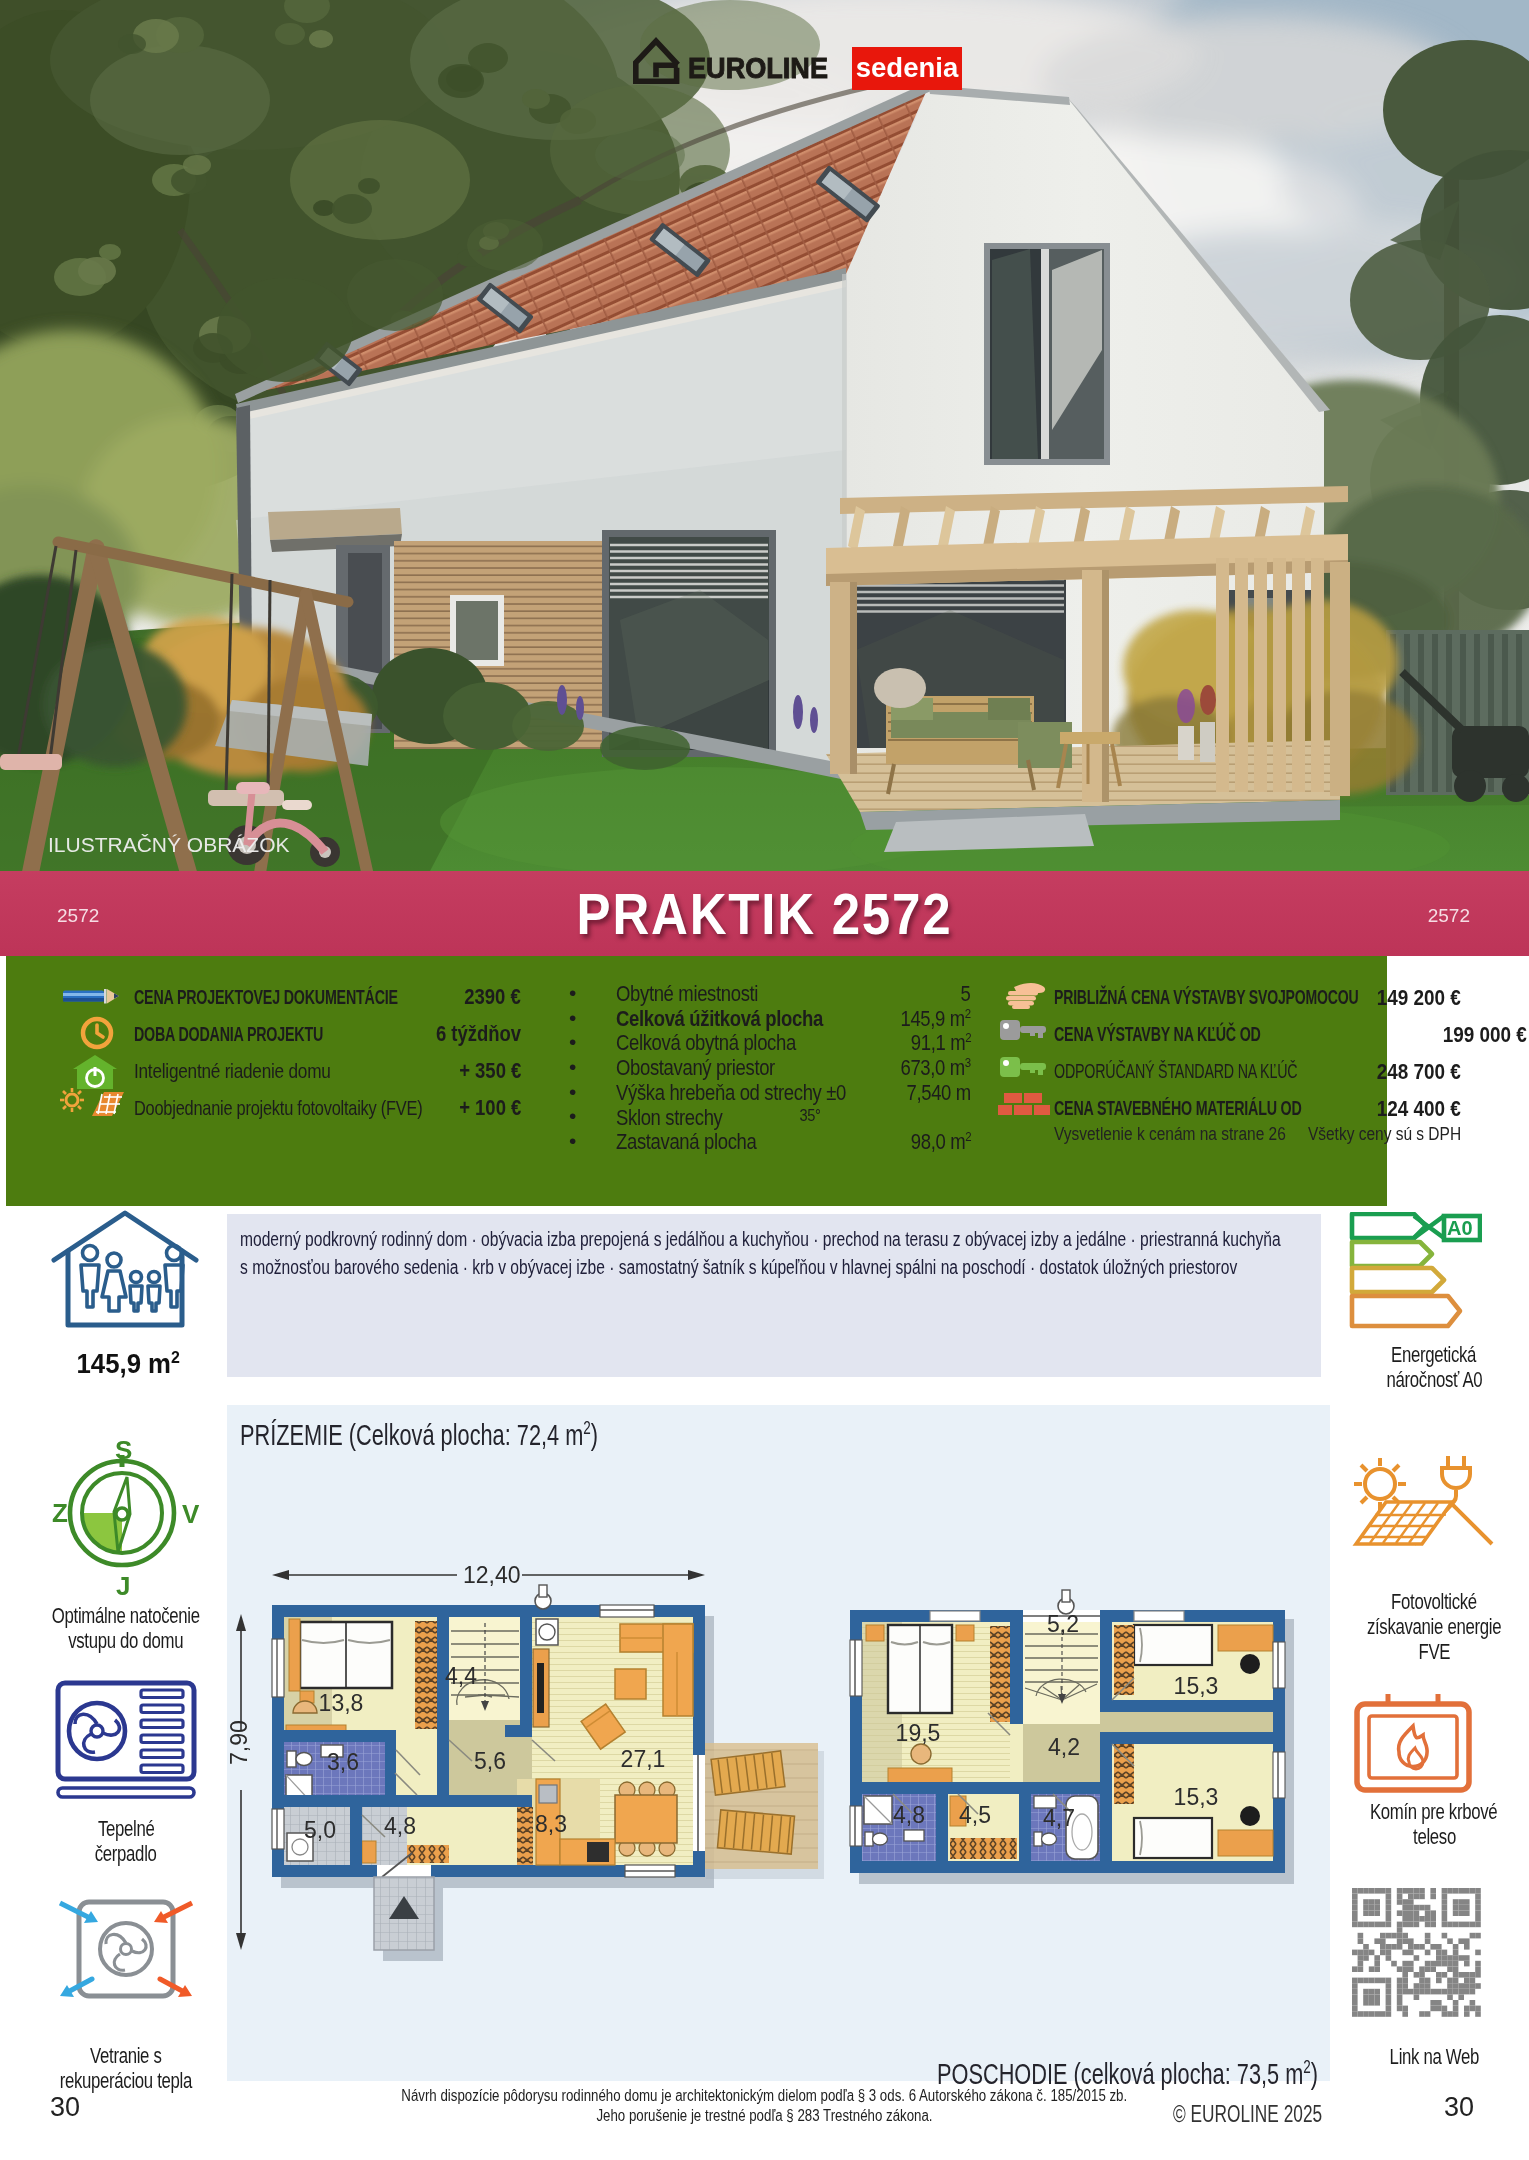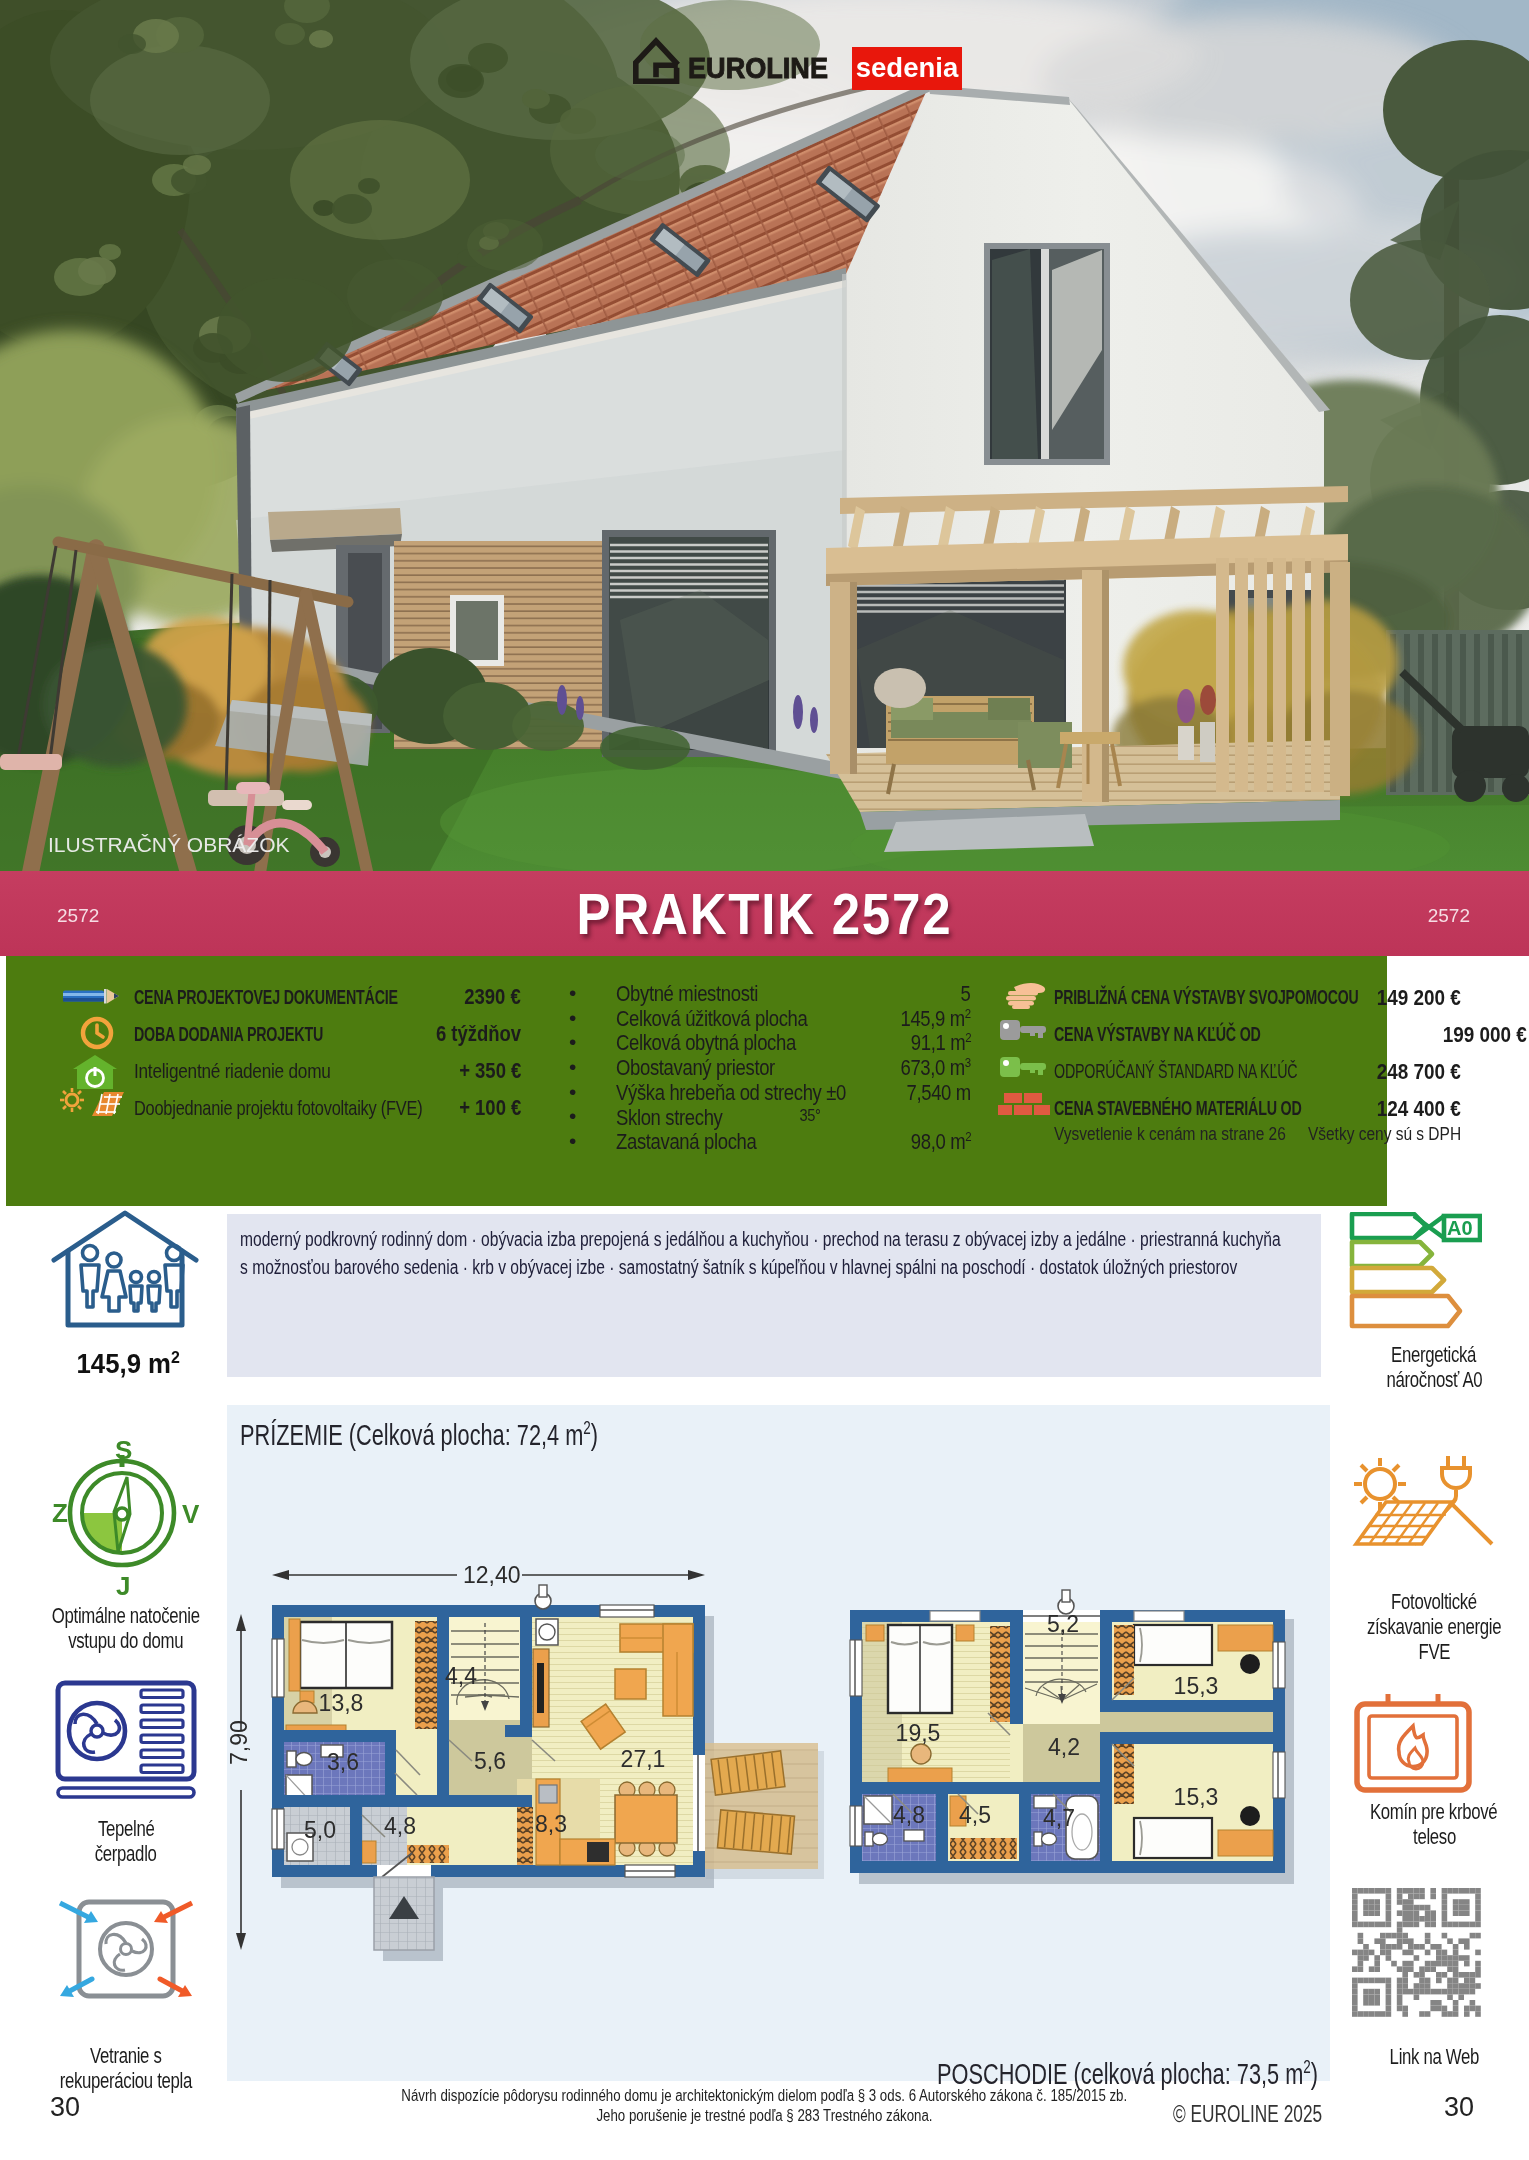--- a/index.html
+++ b/index.html
@@ -474,21 +474,21 @@
           <line x1="60" y1="6" x2="56" y2="26"></line>
         </g>
       </g>
     </svg>
 <div class="abs" style="left:128px;top:140px;width:340px;font-size:21px;letter-spacing:-0.3px;"><span class="cA" style="transform:scaleX(0.78);">Doobjednanie projektu fotovoltaiky (FVE)</span></div>
 <div class="abs" style="left:380px;top:140px;width:135px;text-align:right;font-size:21.5px;font-weight:bold;"><span class="condr">+ 100 €</span></div>
 <div class="abs" style="left:563px;top:25px;font-size:21px;">•</div>
 <div class="abs" style="left:610px;top:26px;width:290px;font-size:21.5px;letter-spacing:-0.4px;"><span class="cond">Obytné miestnosti</span></div>
 <div class="abs" style="left:790px;top:26px;width:175px;text-align:right;font-size:21.5px;letter-spacing:-0.4px;"><span class="condr">5</span></div>
 <div class="abs" style="left:563px;top:50px;font-size:21px;">•</div>
-<div class="abs" style="left:610px;top:51px;width:290px;font-size:21.5px;letter-spacing:-0.4px;"><span class="cond">Celková úžitková plocha</span></div>
+<div class="abs" style="left:610px;top:51px;width:290px;font-size:21.5px;letter-spacing:-0.4px;font-weight:bold;"><span class="cond">Celková úžitková plocha</span></div>
 <div class="abs" style="left:790px;top:51px;width:175px;text-align:right;font-size:21.5px;letter-spacing:-0.4px;"><span class="condr">145,9 m<sup>2</sup></span></div>
 <div class="abs" style="left:563px;top:74px;font-size:21px;">•</div>
 <div class="abs" style="left:610px;top:75px;width:290px;font-size:21.5px;letter-spacing:-0.4px;"><span class="cond">Celková obytná plocha</span></div>
 <div class="abs" style="left:790px;top:75px;width:175px;text-align:right;font-size:21.5px;letter-spacing:-0.4px;"><span class="condr">91,1 m<sup>2</sup></span></div>
 <div class="abs" style="left:563px;top:99px;font-size:21px;">•</div>
 <div class="abs" style="left:610px;top:100px;width:290px;font-size:21.5px;letter-spacing:-0.4px;"><span class="cond">Obostavaný priestor</span></div>
 <div class="abs" style="left:790px;top:100px;width:175px;text-align:right;font-size:21.5px;letter-spacing:-0.4px;"><span class="condr">673,0 m<sup>3</sup></span></div>
 <div class="abs" style="left:563px;top:124px;font-size:21px;">•</div>
 <div class="abs" style="left:610px;top:125px;width:290px;font-size:21.5px;letter-spacing:-0.4px;"><span class="cond">Výška hrebeňa od strechy ±0</span></div>
 <div class="abs" style="left:790px;top:125px;width:175px;text-align:right;font-size:21.5px;letter-spacing:-0.4px;"><span class="condr">7,540 m</span></div>

